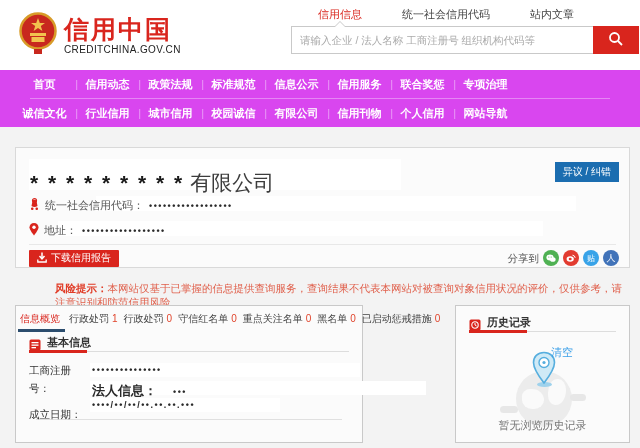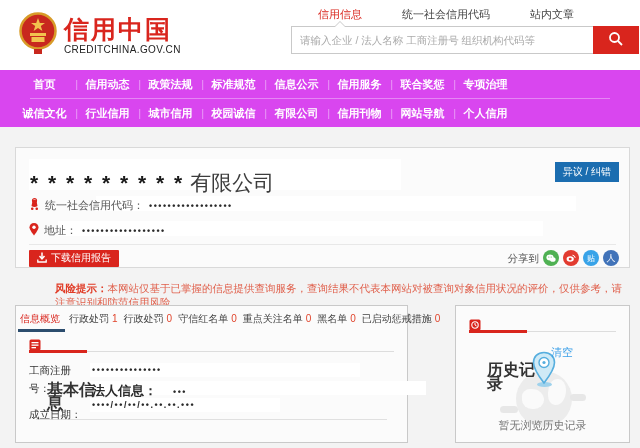--- a/index.html
+++ b/index.html
@@ -65,32 +65,32 @@
   .share-ico { width:16px; height:16px; border-radius:50%; display:flex; align-items:center;
     justify-content:center; color:#fff; font-size:8px; cursor:pointer; }
   .share-ico.wechat { background:#4fb153; } .share-ico.weibo { background:#e23b30; }
   .share-ico.tieba  { background:#38a3e8; } .share-ico.renren { background:#4173b9; font-size:9px; }
   
   .risk-notice { position:absolute; left:15px; top:282px; width:615px; padding-left:40px;
     font-size:10.5px; color:#e0604c; }
   .risk-notice b { color:#e03b26; }
   
   .panel { position:absolute; background:#fbfbfb; border:1px solid #c9c9c9; }
-  .left-panel { left:15px; top:305px; width:393px; height:138px; }
+  .left-panel { left:15px; top:305px; width:348px; height:138px; }
   .right-panel { left:455px; top:305px; width:175px; height:138px; }
   .result-tabs { position:absolute; left:4px; top:6px; display:flex; gap:6px; list-style:none;
     font-size:10px; white-space:nowrap; }
   .result-tabs li { position:relative; color:#444; cursor:pointer; }
   .result-tabs li .cnt { color:#e0442c; margin-left:3px; }
   .result-tabs li.active { color:#d9251d; }
   .result-tabs li.active::after { content:""; position:absolute; left:-2px; right:-2px; bottom:-6px;
     height:3px; background:#2c4d6e; }
   .sec-icon { position:absolute; width:12px; height:12px; }
-  .sec-title { position:absolute; display:inline-block; width:48px; font-size:16px; font-weight:bold;
-    color:#333; line-height:14px; z-index:1;margin-top:48px; }
+  .sec-title { position:absolute; display:inline-block; width:48px; font-size:11px; font-weight:bold;
+    color:#333; line-height:14px; z-index:1; }
   .red-underline { position:absolute; height:3px; background:#d9251d; z-index:2; }
   .head-line { position:absolute; border-top:1px solid #ddd; }
   
   .lbl { position:absolute; font-size:10.5px; color:#333; line-height:18px; z-index:1; }
   .val { position:absolute; font-size:9px; font-weight:bold; color:#2a2a2a; letter-spacing:1.5px; z-index:1; }
   .val .vlabel { font-size:13px; font-weight:bold; letter-spacing:0; margin-right:16px; }
   .lbl-1 { left:13px; top:55px; width:48px; }
   .val-1 { left:76px; top:59px; }
   .val-2 { left:76px; top:76px; }
   .lbl-3 { left:13px; top:91px; white-space:nowrap;margin-top:8px; }
@@ -170,22 +170,22 @@
       <li>专项治理</li>
     </ul>
     <div class="nav-divider"></div>
     <ul class="nav-row r2">
       <li>诚信文化</li>
       <li>行业信用</li>
       <li>城市信用</li>
       <li>校园诚信</li>
       <li>有限公司</li>
       <li>信用刊物</li>
+      <li>个人信用</li>
       <li>网站导航</li>
-      <li>个人信用</li>
     </ul>
   </nav>
 
   <section class="company-card">
     <i class="redact title-redact"></i>
     <i class="redact code-redact"></i>
     <i class="redact addr-redact"></i>
 
     <h1 class="company-title"><span class="masked">* * * * * * * * *</span><span class="suffix">有限公司</span></h1>
 

